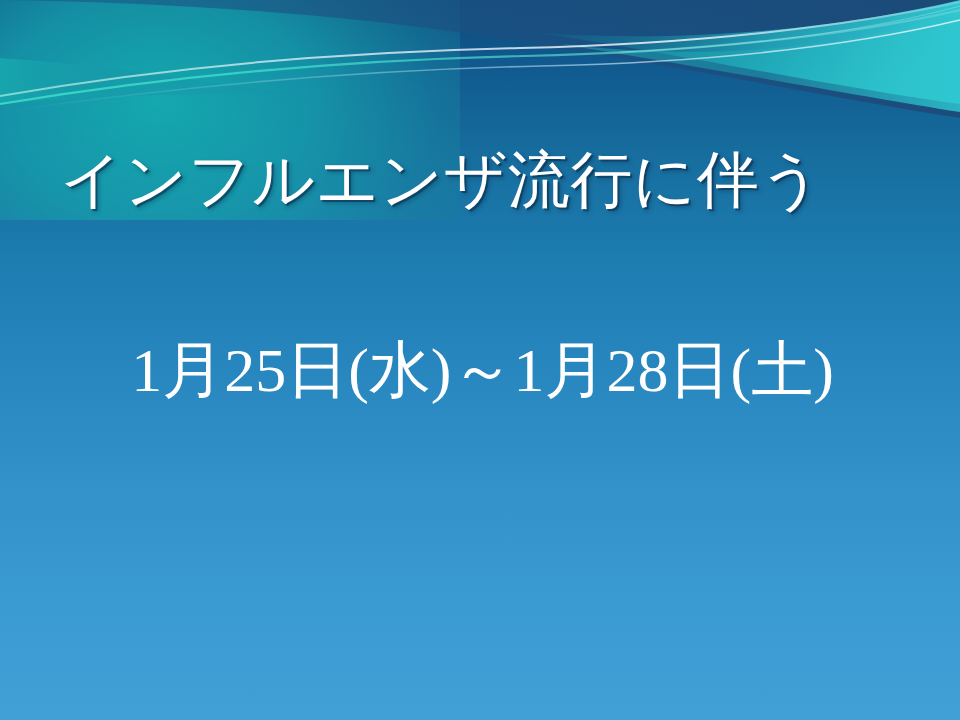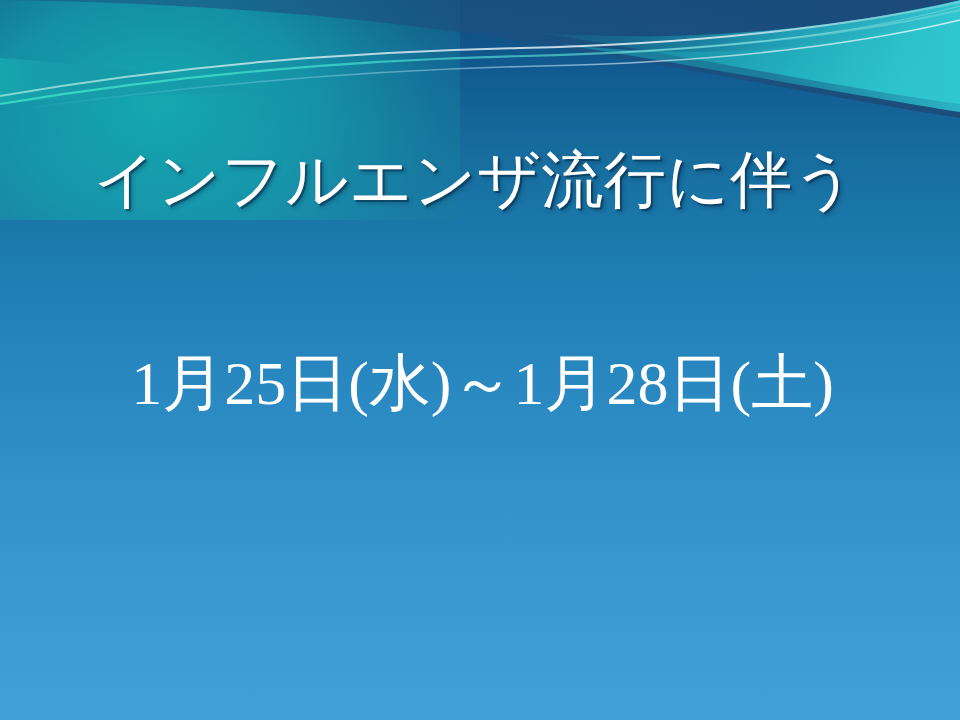--- a/index.html
+++ b/index.html
@@ -63,41 +63,41 @@
     width: 960px;
     height: 135px;
   }
 
   
   #title-block {
     position: absolute;
     left: 60px;
     top: 140px;
     width: 830px;
-    text-align: center;
+    text-align: left;
     color: #ffffff;
   }
 
   .title-line {
     display: block;
     font-family: "Liberation Sans", "DejaVu Sans", sans-serif;
     font-size: 62px;
     line-height: 79px;
     font-weight: 400;
     letter-spacing: 0.5px;
     white-space: nowrap;
     text-shadow:
       2px 2px 0 rgba(8,45,75,0.55),
       3px 3px 4px rgba(8,45,75,0.40);
   }
 
   #subtitle-block {
     position: absolute;
     left: 60px;
-    top: 343px;
+    top: 330px;
     width: 845px;
     text-align: center;
     color: #ffffff;
   }
 
   .subtitle-line {
     display: block;
     font-family: "Liberation Serif", "DejaVu Serif", serif;
     font-size: 62px;
     line-height: 80px;

